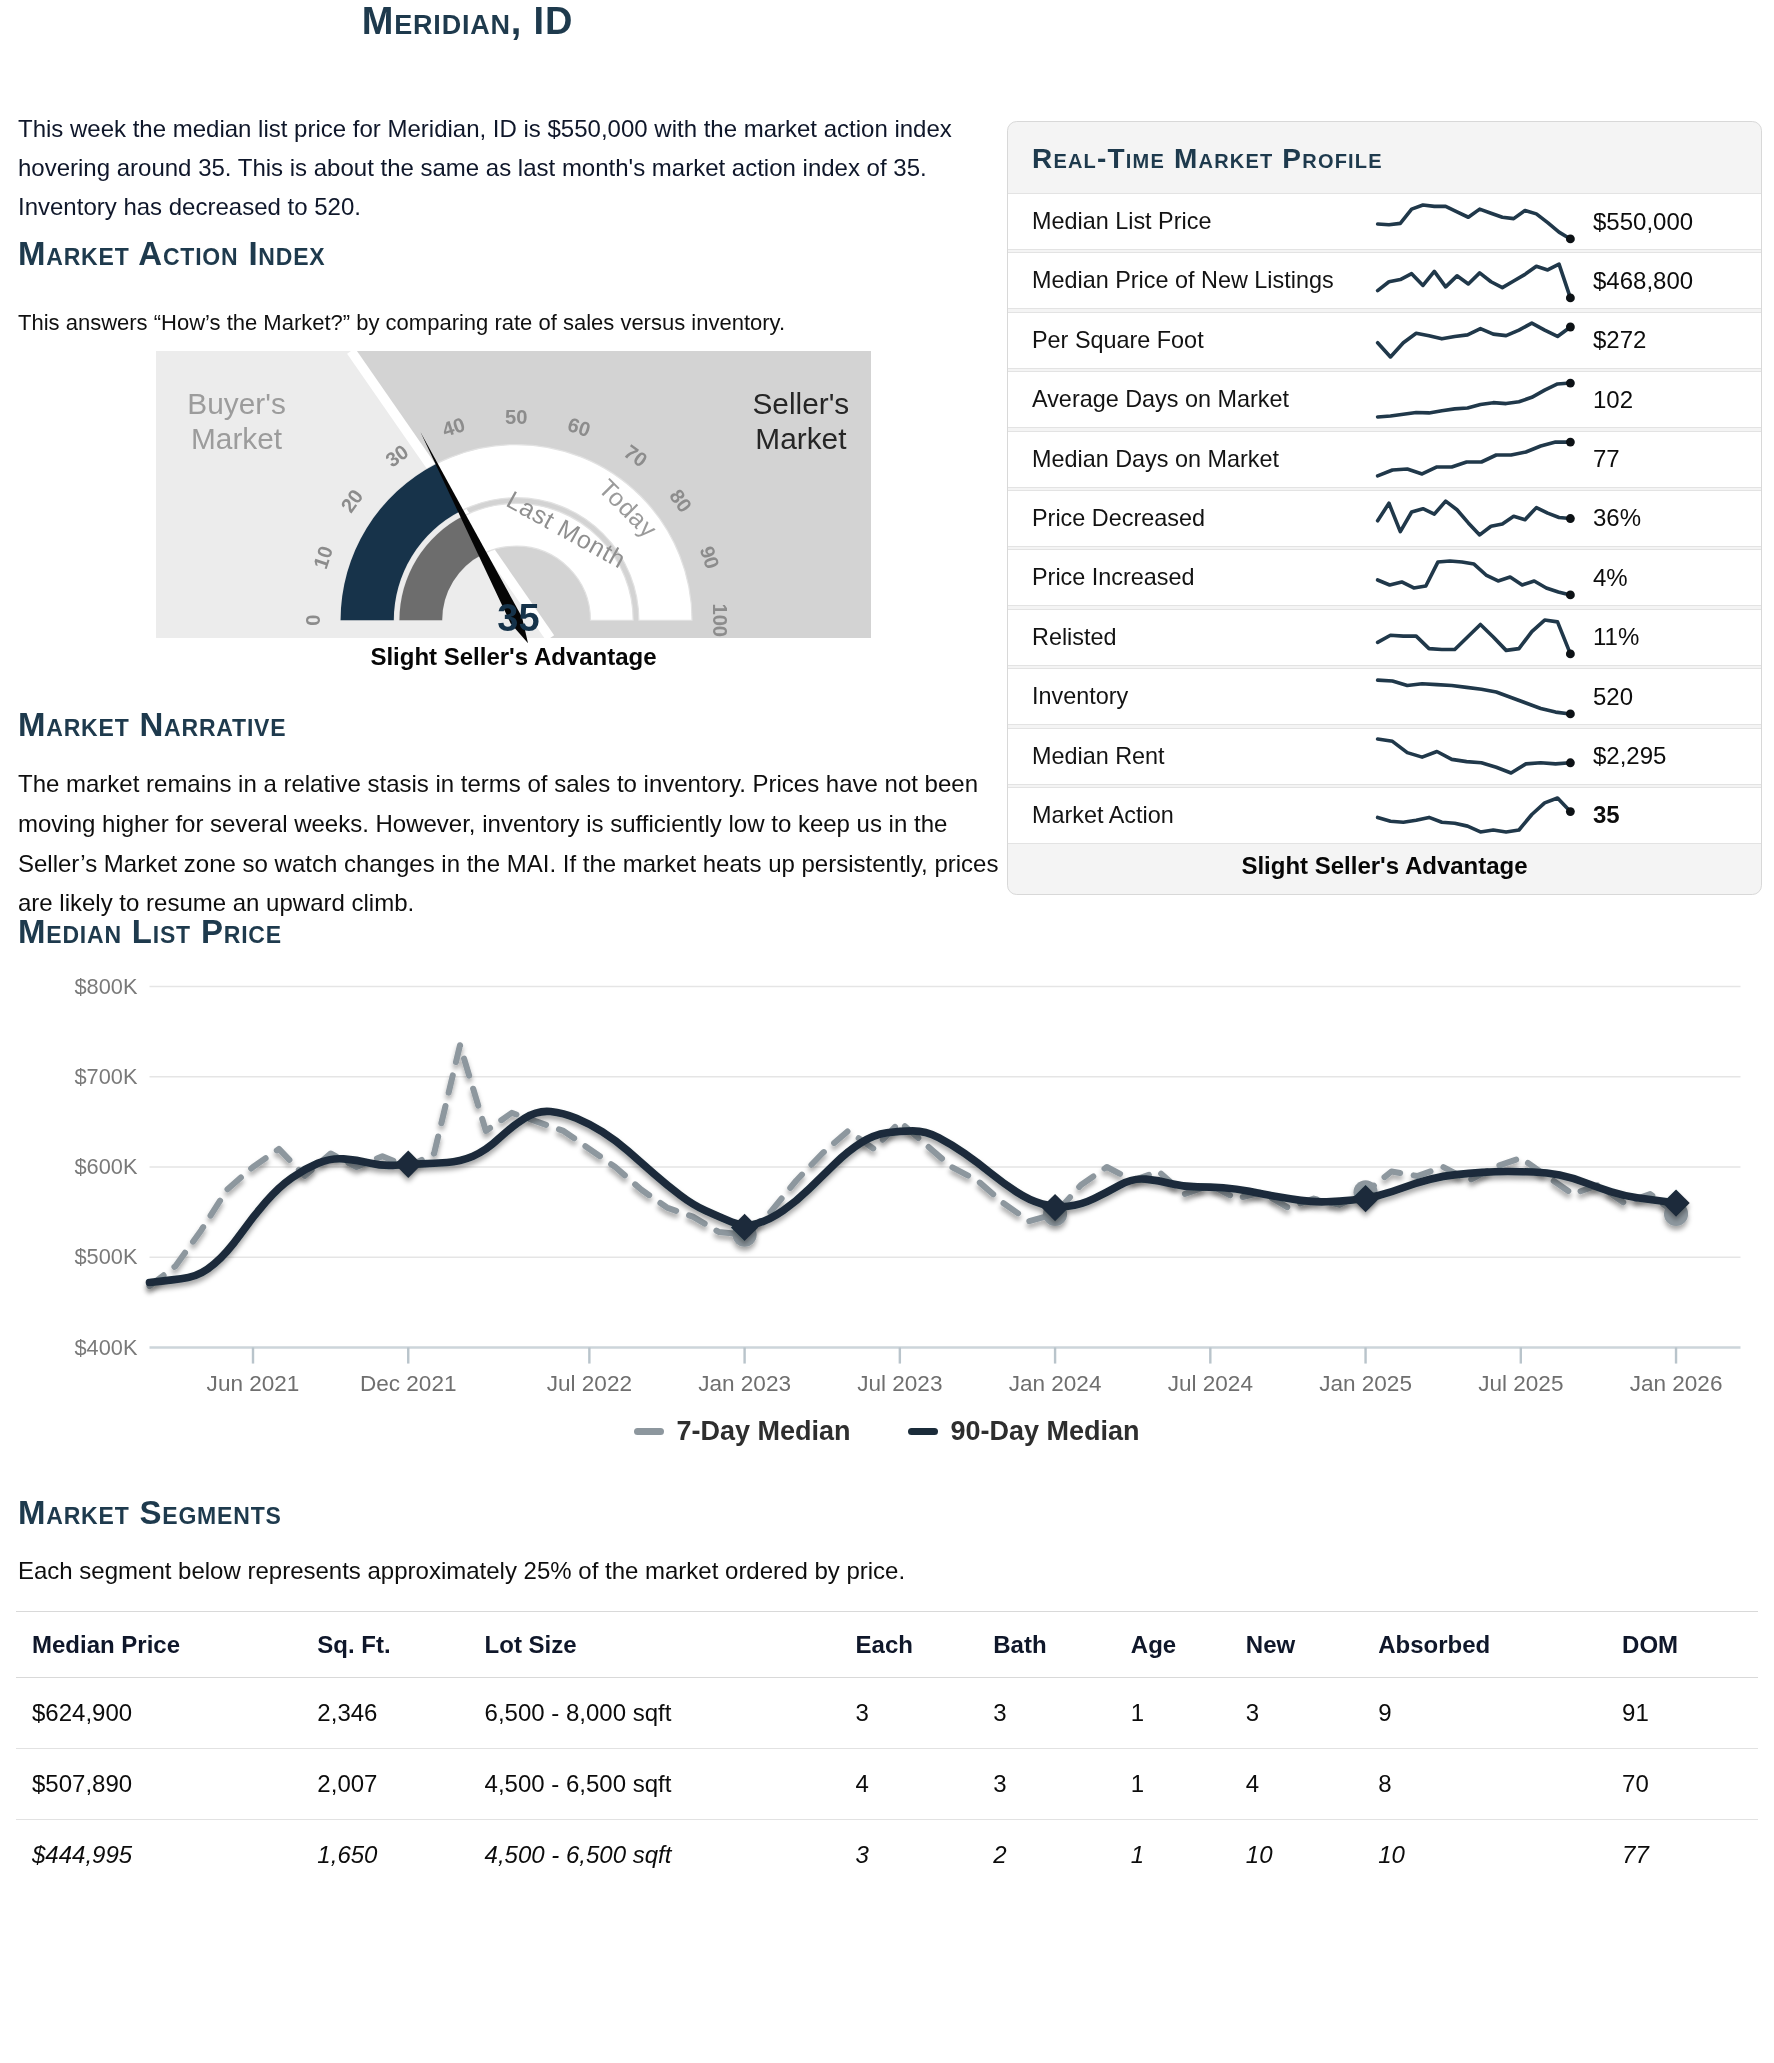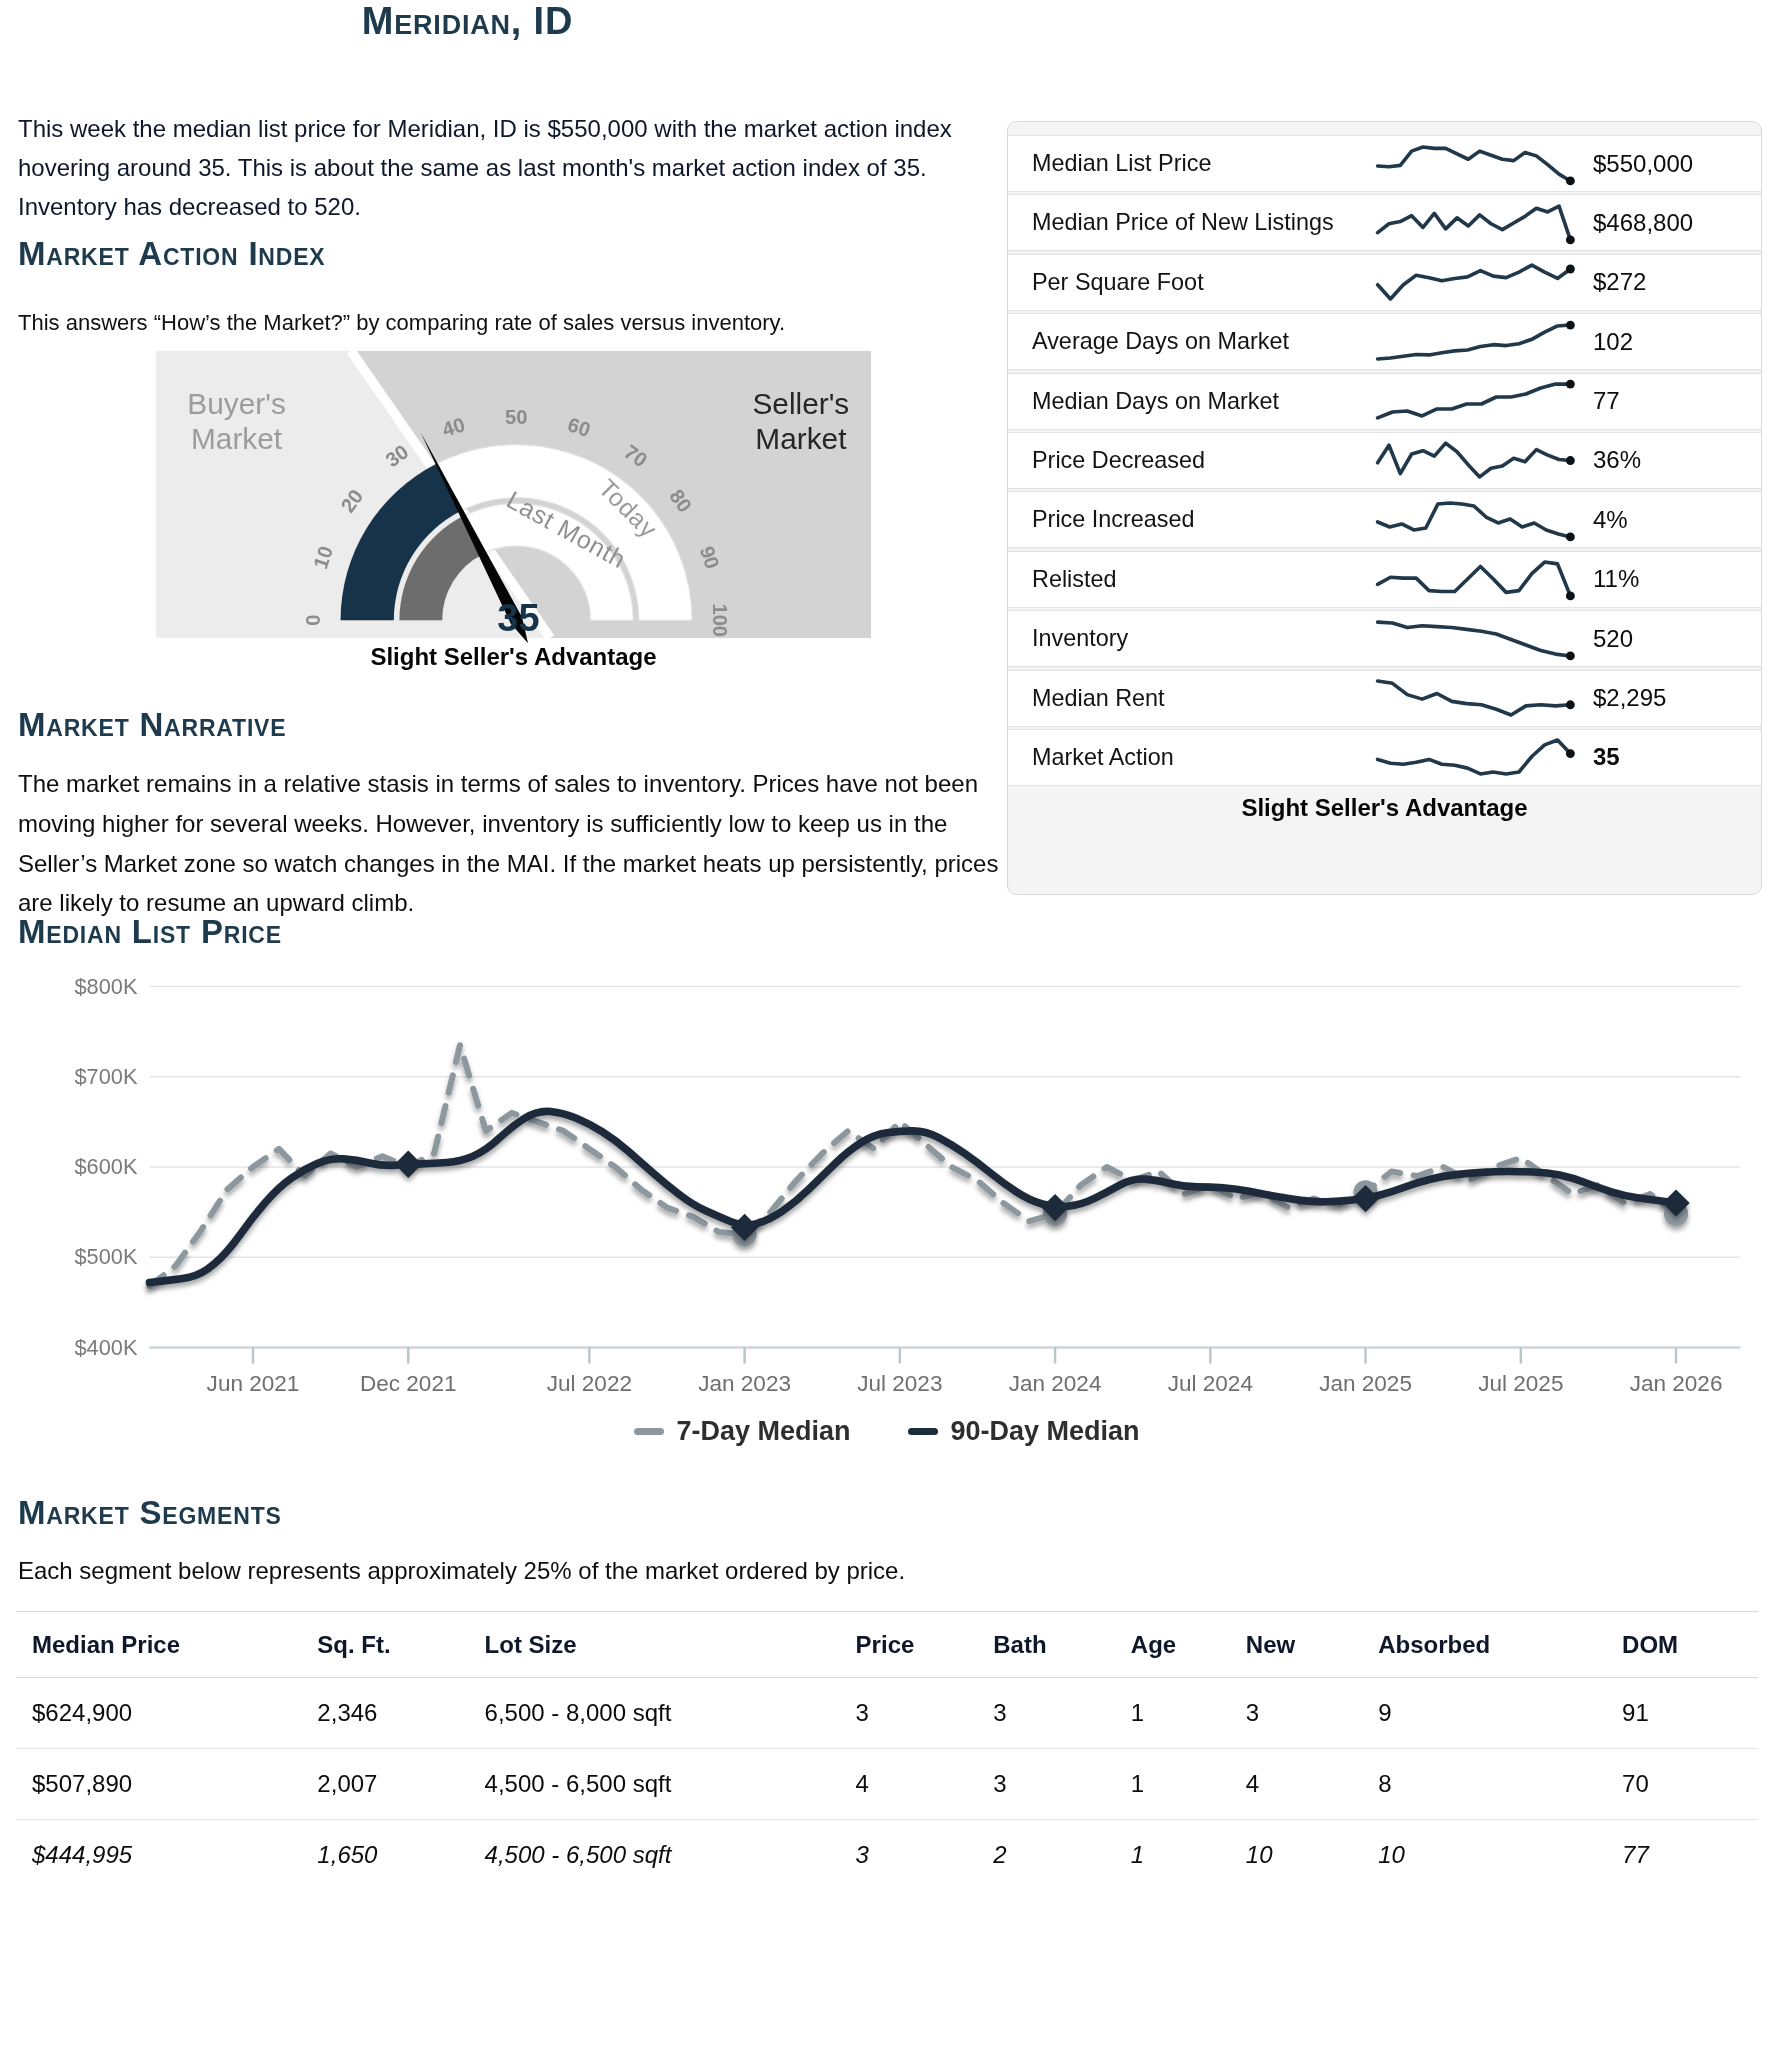--- a/index.html
+++ b/index.html
@@ -94,20 +94,21 @@
         <text x="800" y="78" text-anchor="middle" font-size="37" fill="#262626"><tspan x="800" dy="0">Seller's</tspan><tspan x="800" dy="44">Market</tspan></text>
         <text transform="translate(504,231) rotate(29)" text-anchor="middle" font-size="31" fill="#8f8f8f" letter-spacing="1">Last Month</text>
         <text transform="translate(578,203) rotate(45)" text-anchor="middle" font-size="31" fill="#9b9b9b" letter-spacing="1">Today</text>
         <polygon points="328.05448906823875,100.5562906626476 454.12805219350696,330.3680760020836 461.5276959916655,362.5122087740278 439.87194780649304,337.6319239979164" fill="#050505"></polygon>
       </svg>
   </div>
   <div class="gauge-value">35</div>
   <div class="gauge-caption">Slight Seller's Advantage</div>
 
   <div class="panel">
+    <div class="panel-title smallcaps">Real-Time Market Profile</div>
     <div id="profile-rows">
   <div class="prow">
     <span class="plabel">Median List Price</span>
     <svg class="pspark" viewBox="0 0 255 62">
             <polyline points="8,33.519999999999996 22.058823529411764,34.36 36.11764705882353,32.68 50.17647058823529,15.040000000000006 64.23529411764706,10 78.29411764705883,11.68 92.35294117647058,11.68 106.41176470588235,18.4 120.47058823529412,25.12 134.52941176470588,15.040000000000006 148.58823529411765,20.08 162.64705882352942,25.12 176.70588235294116,26.8 190.76470588235293,16.72 204.8235294117647,20.92 218.88235294117646,31.839999999999996 232.94117647058823,43.599999999999994 247,52" fill="none" stroke="#20384a" stroke-width="4.5" stroke-linejoin="round" stroke-linecap="round"></polyline>
             <circle cx="247" cy="52" r="5.5" fill="#0d1216"></circle>
           </svg>
     <span class="pvalue">$550,000</span>
   </div>
 
@@ -286,21 +287,21 @@
           <col style="width:6.6%">
         <col style="width:7.6%">
           <col style="width:14.0%">
           <col style="width:7.8%">
       </colgroup>
       <thead>
           <tr id="seg-head">
             <th>Median Price</th>
             <th>Sq. Ft.</th>
             <th>Lot Size</th>
-            <th>Price</th>
+            <th>Each</th>
             <th>Bath</th>
             <th>Age</th>
             <th>New</th>
             <th>Absorbed</th>
             <th>DOM</th>
           </tr>
         </thead>
       <tbody id="seg-body">
           <tr>
             <td>$624,900</td>

